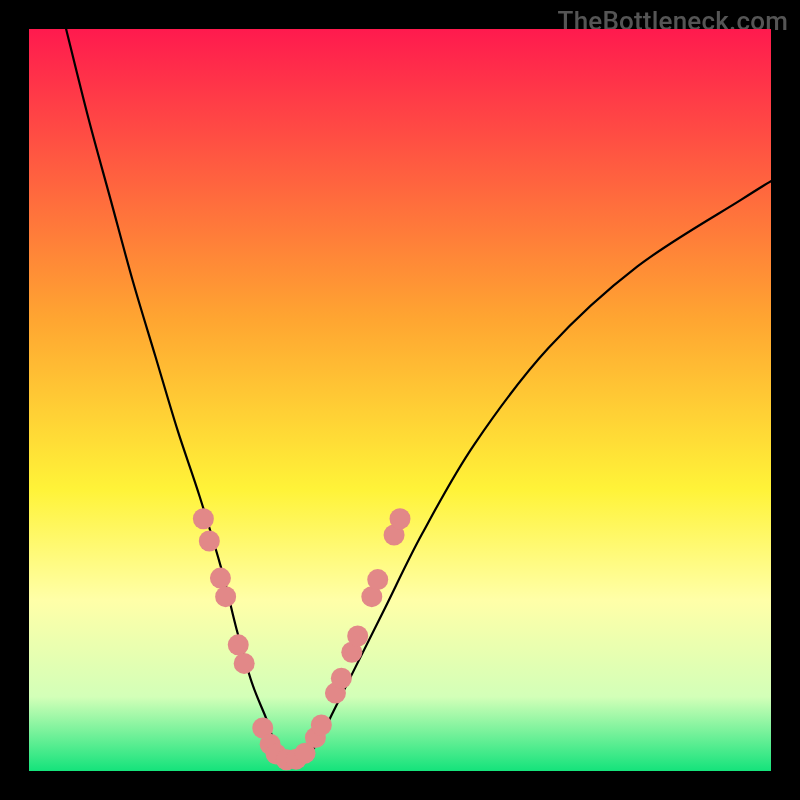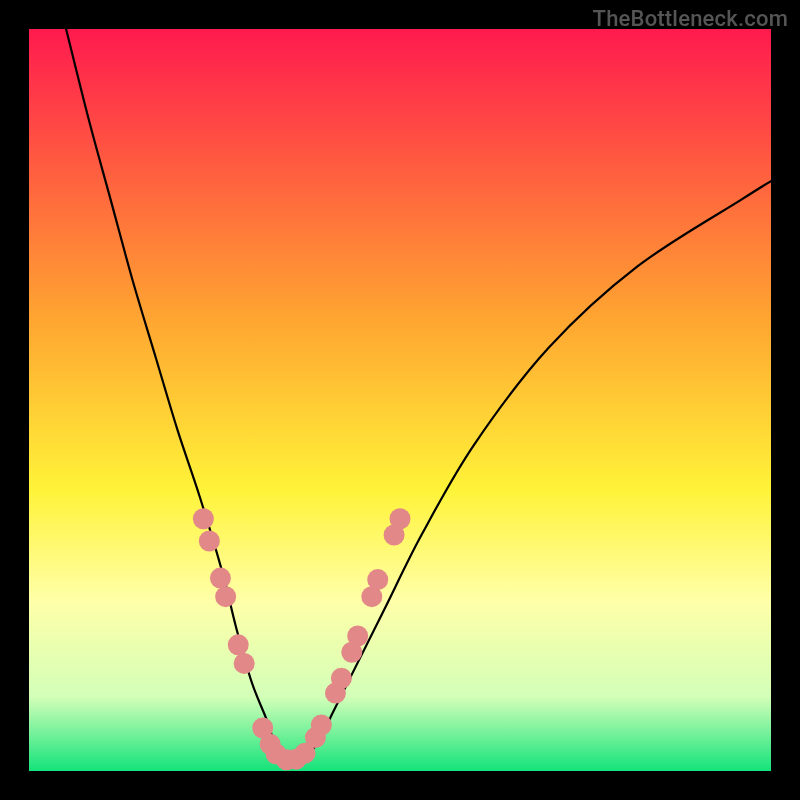--- a/index.html
+++ b/index.html
@@ -13,21 +13,21 @@
   }
   .frame {
     position: relative;
     width: 800px;
     height: 800px;
   }
   .watermark {
     position: absolute;
     top: 6px;
     right: 12px;
-    font-size: 22px;
+    font-size: 26px;
     font-weight: 500;
     letter-spacing: 0.2px;
     color: #555;
     user-select: none;
   }
   .plot {
     position: absolute;
     left: 29px;
     top: 29px;
     width: 742px;

